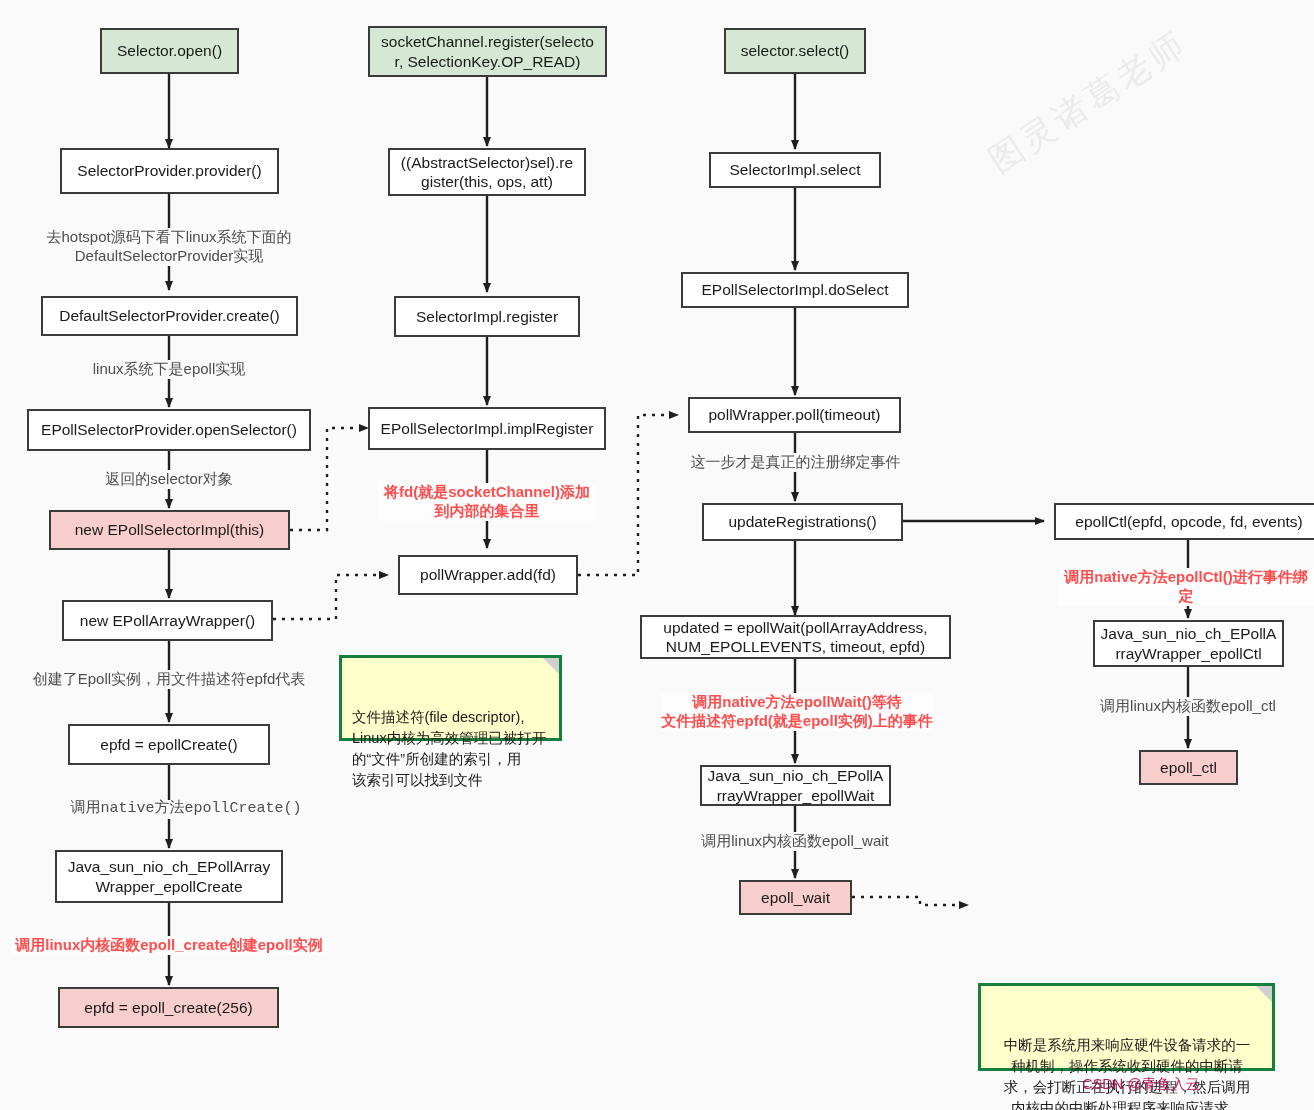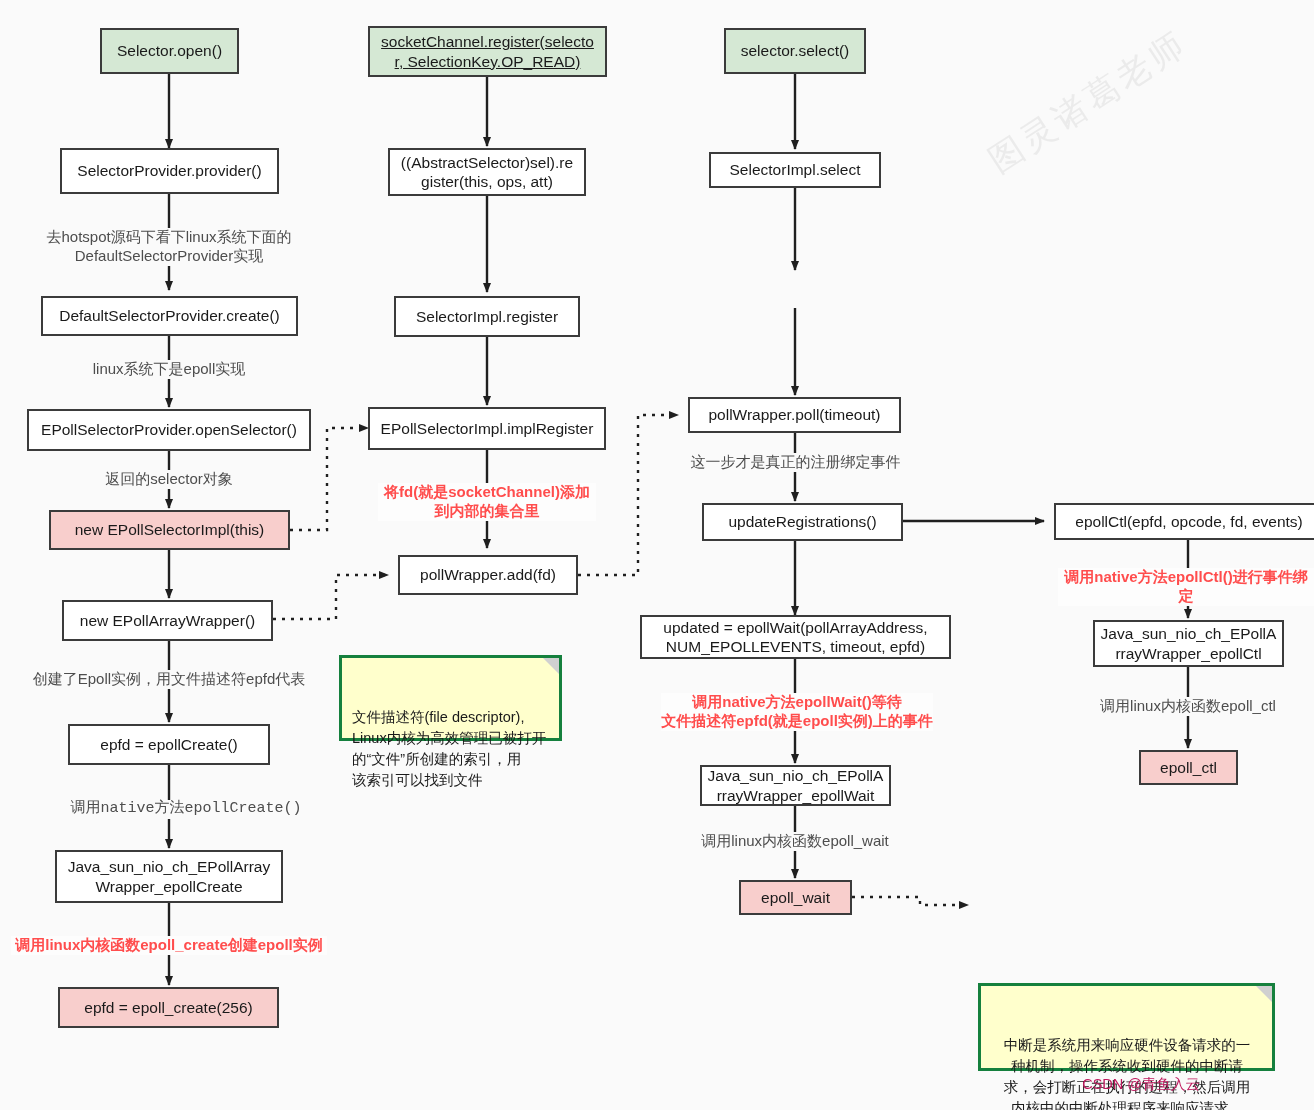--- a/index.html
+++ b/index.html
@@ -143,30 +143,31 @@
   <div class="node" style="left: 60px; top: 148px; width: 219px; height: 46px; white-space: pre-line;">SelectorProvider.provider()</div>
   <div class="node" style="left: 41px; top: 296px; width: 257px; height: 40px; white-space: pre-line;">DefaultSelectorProvider.create()</div>
   <div class="node" style="left: 27px; top: 409px; width: 284px; height: 42px; white-space: pre-line;">EPollSelectorProvider.openSelector()</div>
   <div class="node pink" style="left: 49px; top: 510px; width: 241px; height: 40px; white-space: pre-line;">new EPollSelectorImpl(this)</div>
   <div class="node" style="left: 62px; top: 600px; width: 211px; height: 41px; white-space: pre-line;">new EPollArrayWrapper()</div>
   <div class="node" style="left: 68px; top: 724px; width: 202px; height: 41px; white-space: pre-line;">epfd = epollCreate()</div>
   <div class="node" style="left: 55px; top: 850px; width: 228px; height: 53px; white-space: pre-line;">Java_sun_nio_ch_EPollArray
 Wrapper_epollCreate</div>
   <div class="node pink" style="left: 58px; top: 987px; width: 221px; height: 41px; white-space: pre-line;">epfd = epoll_create(256)</div>
 
-  <div class="node green" style="left: 368px; top: 26px; width: 239px; height: 51px; white-space: pre-line; text-decoration: underline;">socketChannel.register(selecto
+  <div class="node green" style="left: 368px; top: 26px; width: 239px; height: 51px; white-space: pre-line;">socketChannel.register(selecto
 r, SelectionKey.OP_READ)</div>
   <div class="node" style="left: 388px; top: 148px; width: 198px; height: 48px; white-space: pre-line;">((AbstractSelector)sel).re
 gister(this, ops, att)</div>
   <div class="node" style="left: 394px; top: 296px; width: 186px; height: 41px; white-space: pre-line;">SelectorImpl.register</div>
   <div class="node" style="left: 368px; top: 407px; width: 238px; height: 43px; white-space: pre-line;">EPollSelectorImpl.implRegister</div>
   <div class="node" style="left: 398px; top: 555px; width: 180px; height: 40px; white-space: pre-line;">pollWrapper.add(fd)</div>
 
   <div class="node green" style="left: 724px; top: 28px; width: 142px; height: 46px; white-space: pre-line;">selector.select()</div>
   <div class="node" style="left: 709px; top: 152px; width: 172px; height: 36px; white-space: pre-line;">SelectorImpl.select</div>
+  <div class="node" style="left: 681px; top: 272px; width: 228px; height: 36px; white-space: pre-line;">EPollSelectorImpl.doSelect</div>
   <div class="node" style="left: 688px; top: 397px; width: 213px; height: 36px; white-space: pre-line;">pollWrapper.poll(timeout)</div>
   <div class="node" style="left: 702px; top: 503px; width: 201px; height: 38px; white-space: pre-line; text-align: right;">updateRegistrations()</div>
   <div class="node" style="left: 640px; top: 615px; width: 311px; height: 44px; white-space: pre-line;">updated = epollWait(pollArrayAddress,
 NUM_EPOLLEVENTS, timeout, epfd)</div>
   <div class="node" style="left: 700px; top: 765px; width: 191px; height: 41px; white-space: pre-line;">Java_sun_nio_ch_EPollA
 rrayWrapper_epollWait</div>
   <div class="node pink" style="left: 739px; top: 880px; width: 113px; height: 35px; white-space: pre-line;">epoll_wait</div>
 
   <div class="node" style="left: 1054px; top: 503px; width: 270px; height: 37px; white-space: pre-line;">epollCtl(epfd, opcode, fd, events)</div>
   <div class="node" style="left: 1093px; top: 620px; width: 191px; height: 47px; white-space: pre-line;">Java_sun_nio_ch_EPollA

